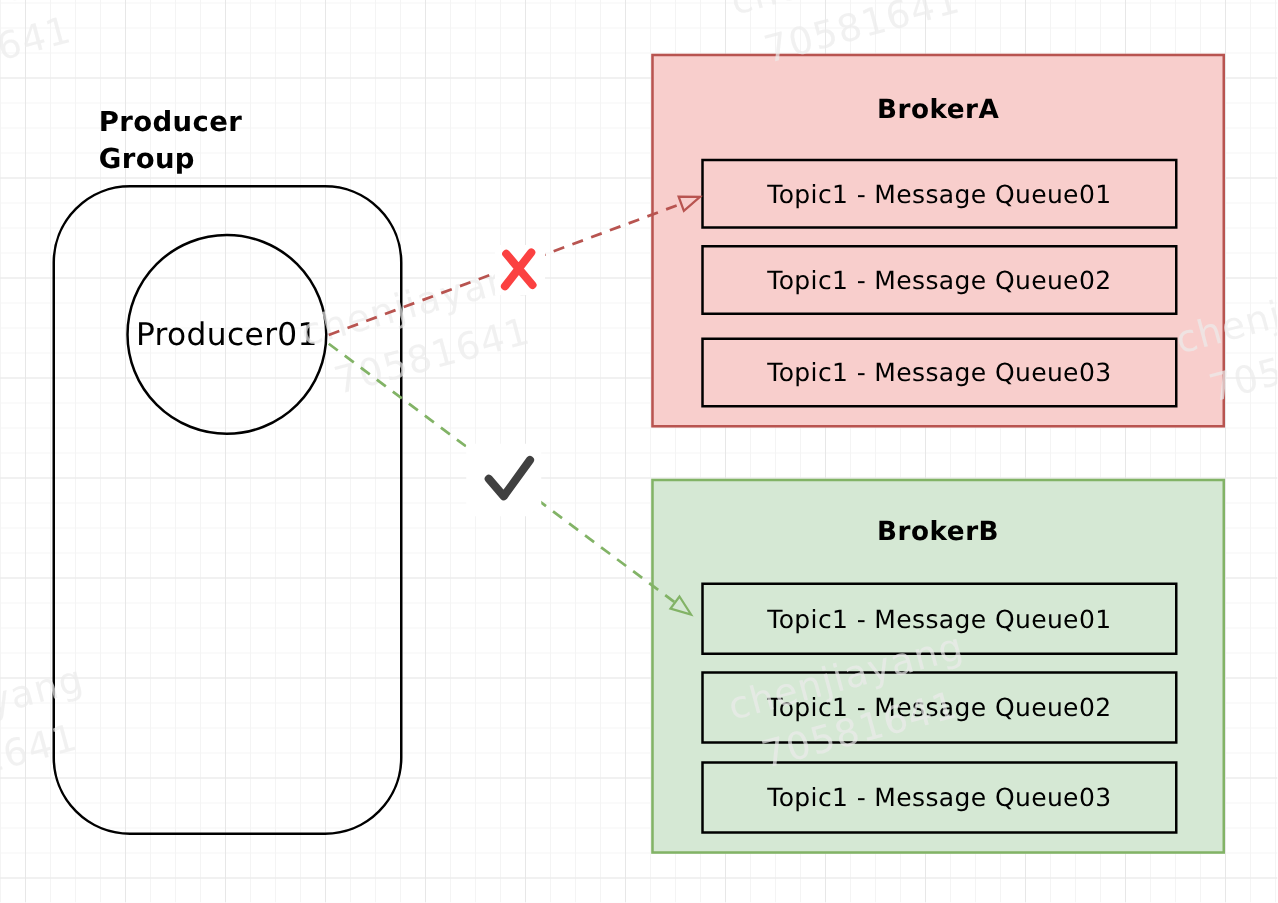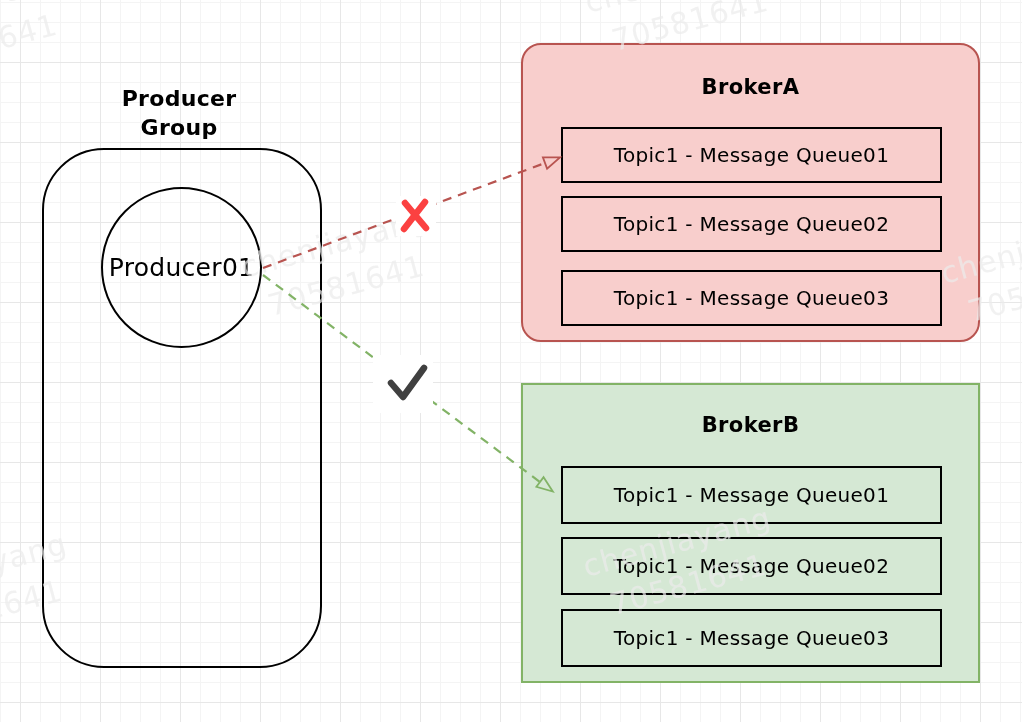--- a/index.html
+++ b/index.html
@@ -15,40 +15,40 @@
       linear-gradient(to right,#f4f4f4 1px,transparent 1px),
       linear-gradient(to bottom,#f4f4f4 1px,transparent 1px);
     background-size:80px 80px,80px 80px,20px 20px,20px 20px;
     background-position:20px 0,0 62px,0 0,0 2px;
   }
   .shape{position:absolute;z-index:10;box-sizing:border-box;}
 
   
   .pg-title{
     position:absolute;left:79px;top:84px;width:200px;z-index:10;
-    text-align:center;font-size:22px;font-weight:700;color:#000;
+    text-align:left;font-size:22px;font-weight:700;color:#000;
     line-height:29px;white-space:pre-line;letter-spacing:.3px;
   }
   .pg-box{
     left:42px;top:148px;width:280px;height:520px;
     border:2.5px solid #000;border-radius:62px;background:transparent;
   }
   .pnode{
     border:2.5px solid #000;border-radius:50%;background:transparent;
     display:flex;align-items:center;justify-content:center;
     font-size:25px;color:#000;letter-spacing:.3px;
   }
   .p1{left:101px;top:187px;width:161px;height:161px;}
   .p2{left:101px;top:330px;width:160px;height:160px;}
   .p3{left:101px;top:468px;width:160px;height:160px;}
 
   
   .panel{border:2px solid;z-index:10;}
   .panel-a{left:521px;top:43px;width:459px;height:299px;
-    background:var(--broker-a-fill,#f8cecc);border-color:var(--broker-a-border,#b85450);border-radius:20px;}
+    background:var(--broker-a-fill,#f8cecc);border-color:var(--broker-a-border,#b85450);}
   .panel-b{left:521px;top:383px;width:459px;height:300px;
     background:var(--broker-b-fill,#d5e8d4);border-color:var(--broker-b-border,#82b366);padding-left:33px;}
   .panel-title{
     position:absolute;left:0;right:0;text-align:center;
     font-size:21px;font-weight:700;color:#000;letter-spacing:.4px;
   }
   .panel-a .panel-title{top:30px;}
   .panel-b .panel-title{top:28px;}
   .queue{
     position:absolute;left:38px;width:381px;height:56px;

